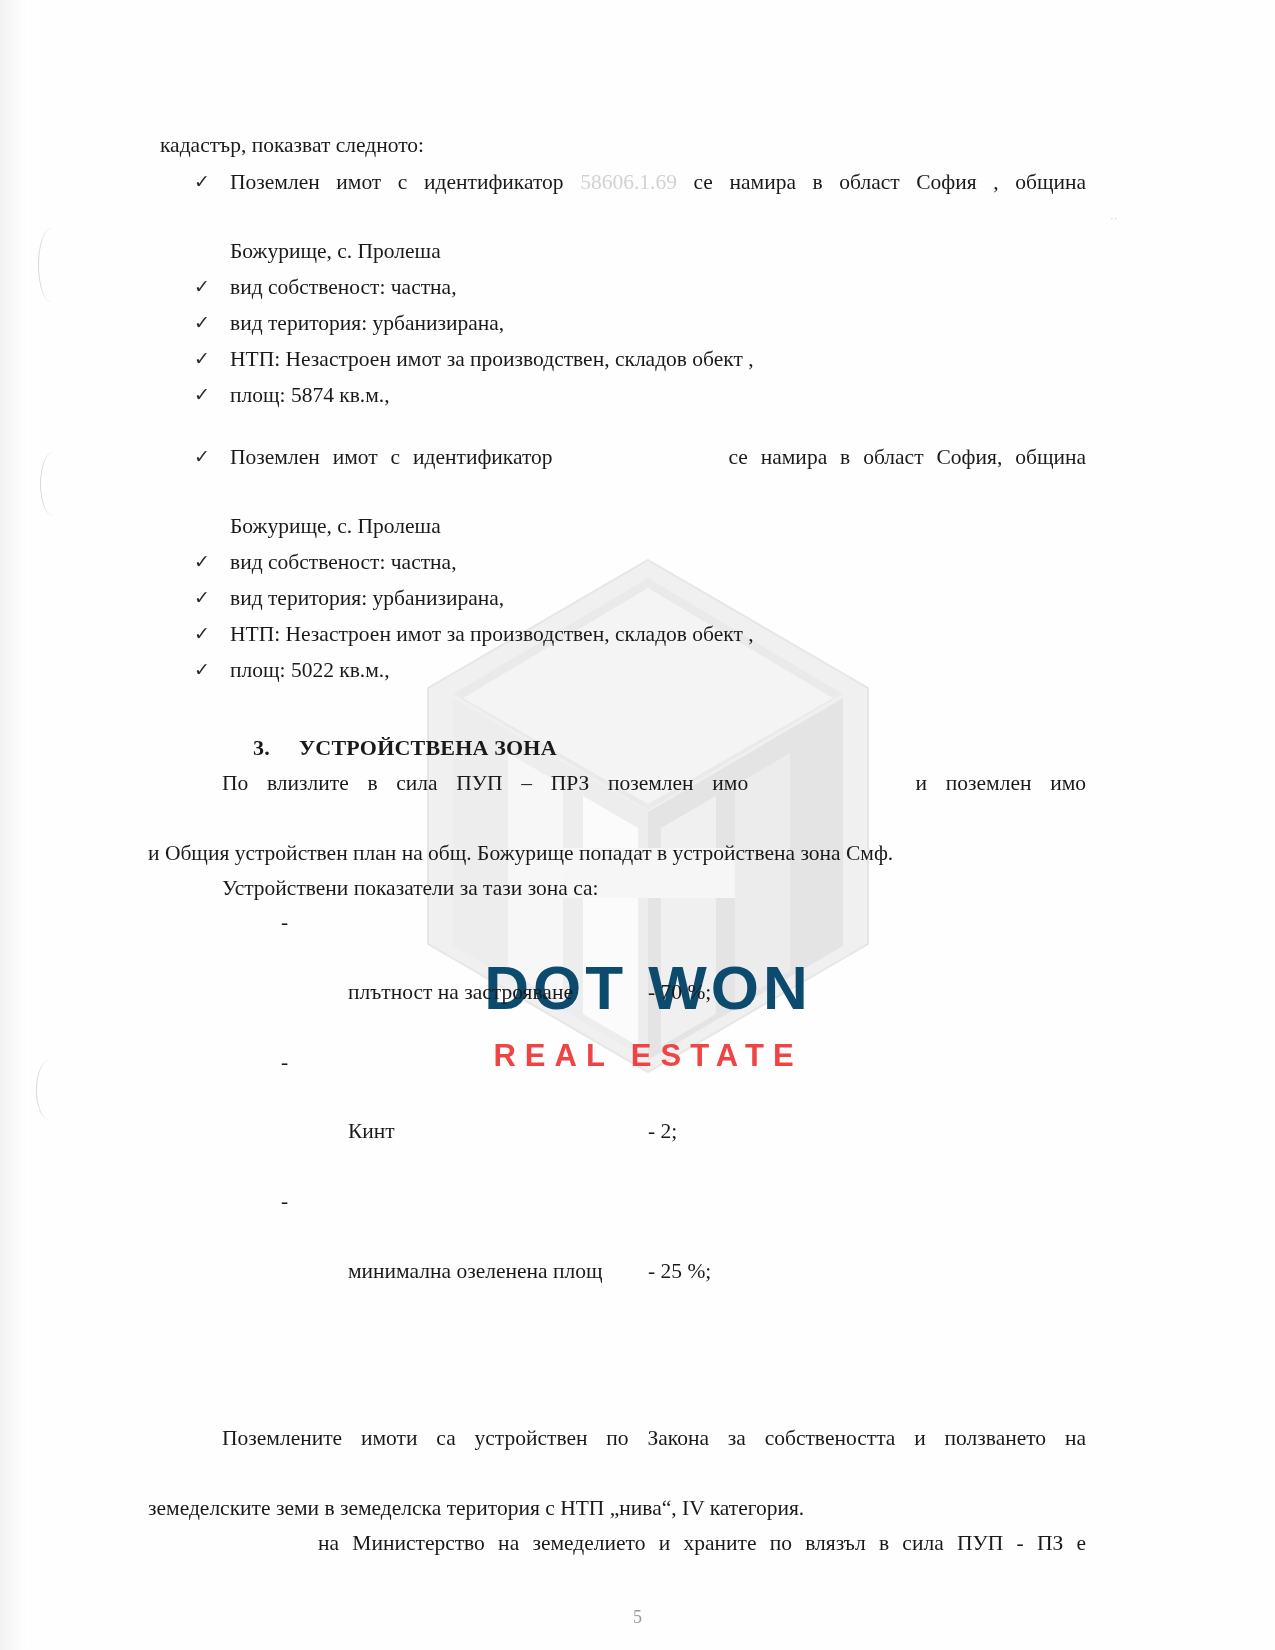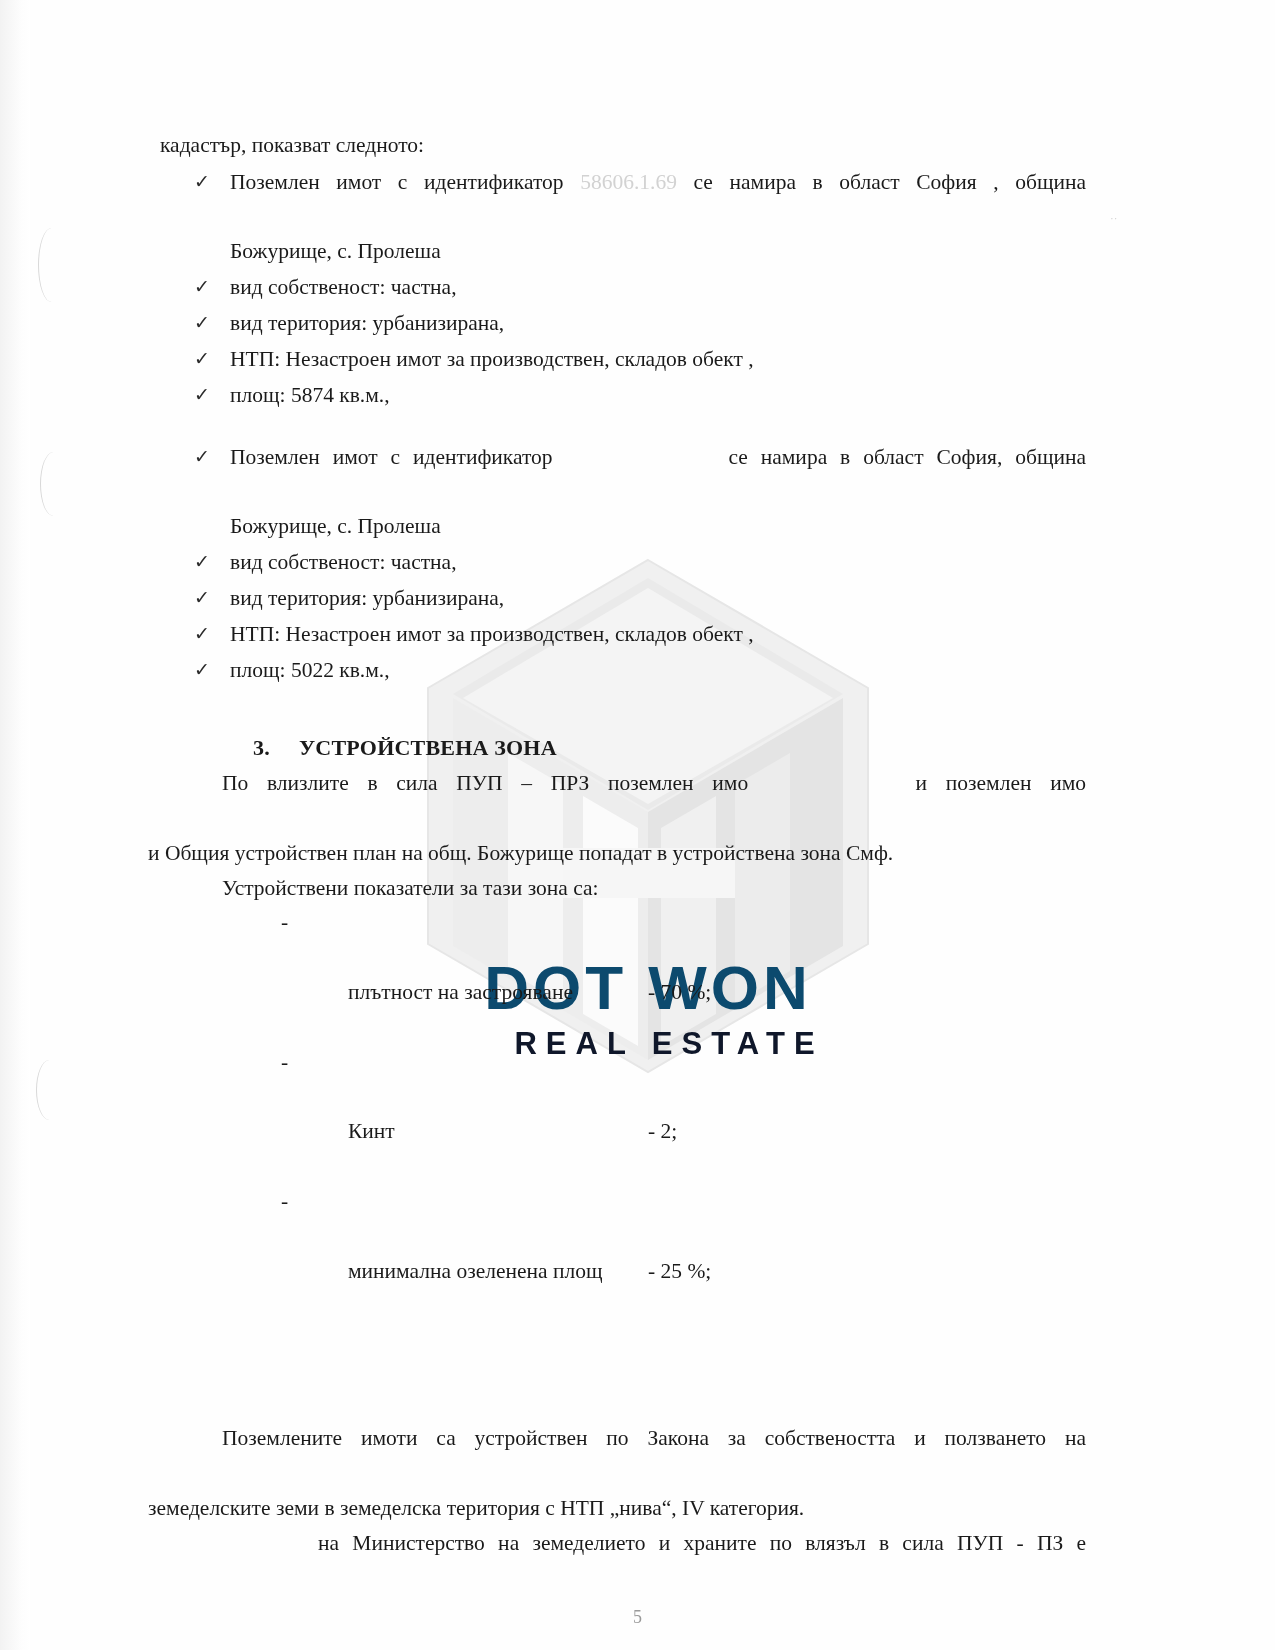--- a/index.html
+++ b/index.html
@@ -56,21 +56,21 @@
     position: absolute;
     left: 50%;
     transform: translateX(-50%);
     white-space: nowrap;
     font-family: "Liberation Sans", sans-serif;
     font-weight: bold;
     color: #0c4a6e;
     letter-spacing: 2px;
   }
   .wm-brand { top: 404px; font-size: 62px; letter-spacing: 4px; }
-  .wm-sub   { top: 478px; font-size: 31px; letter-spacing: 9px; color: #0f172a; margin-left: 21px; }
+  .wm-sub   { top: 490px; font-size: 31px; letter-spacing: 9px; color: #ef4444; }
 
   
   .content {
     position: absolute;
     left: 148px;
     top: 128px;
     width: 938px;
     z-index: 2;
     font-size: 21.5px;
     line-height: 1.62;

